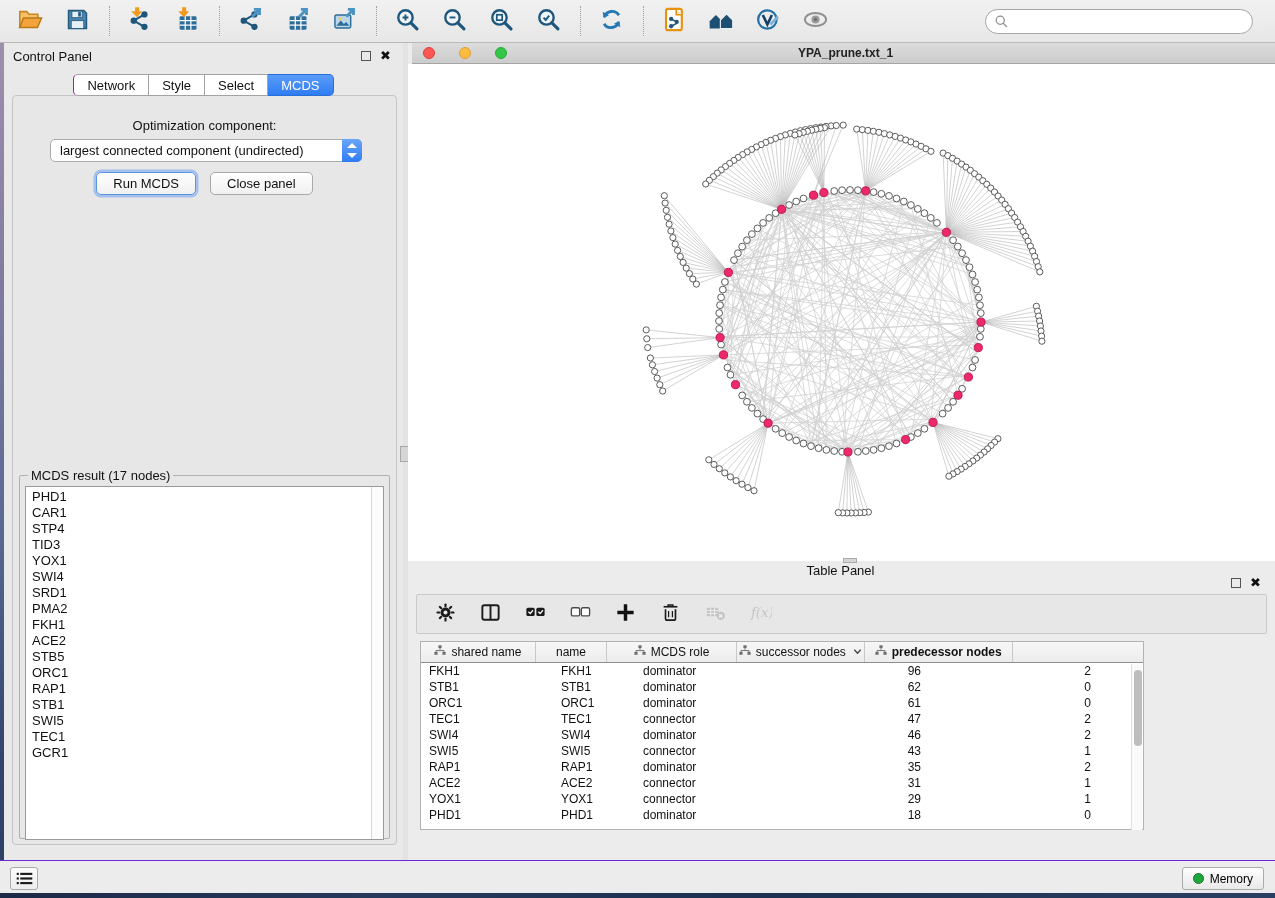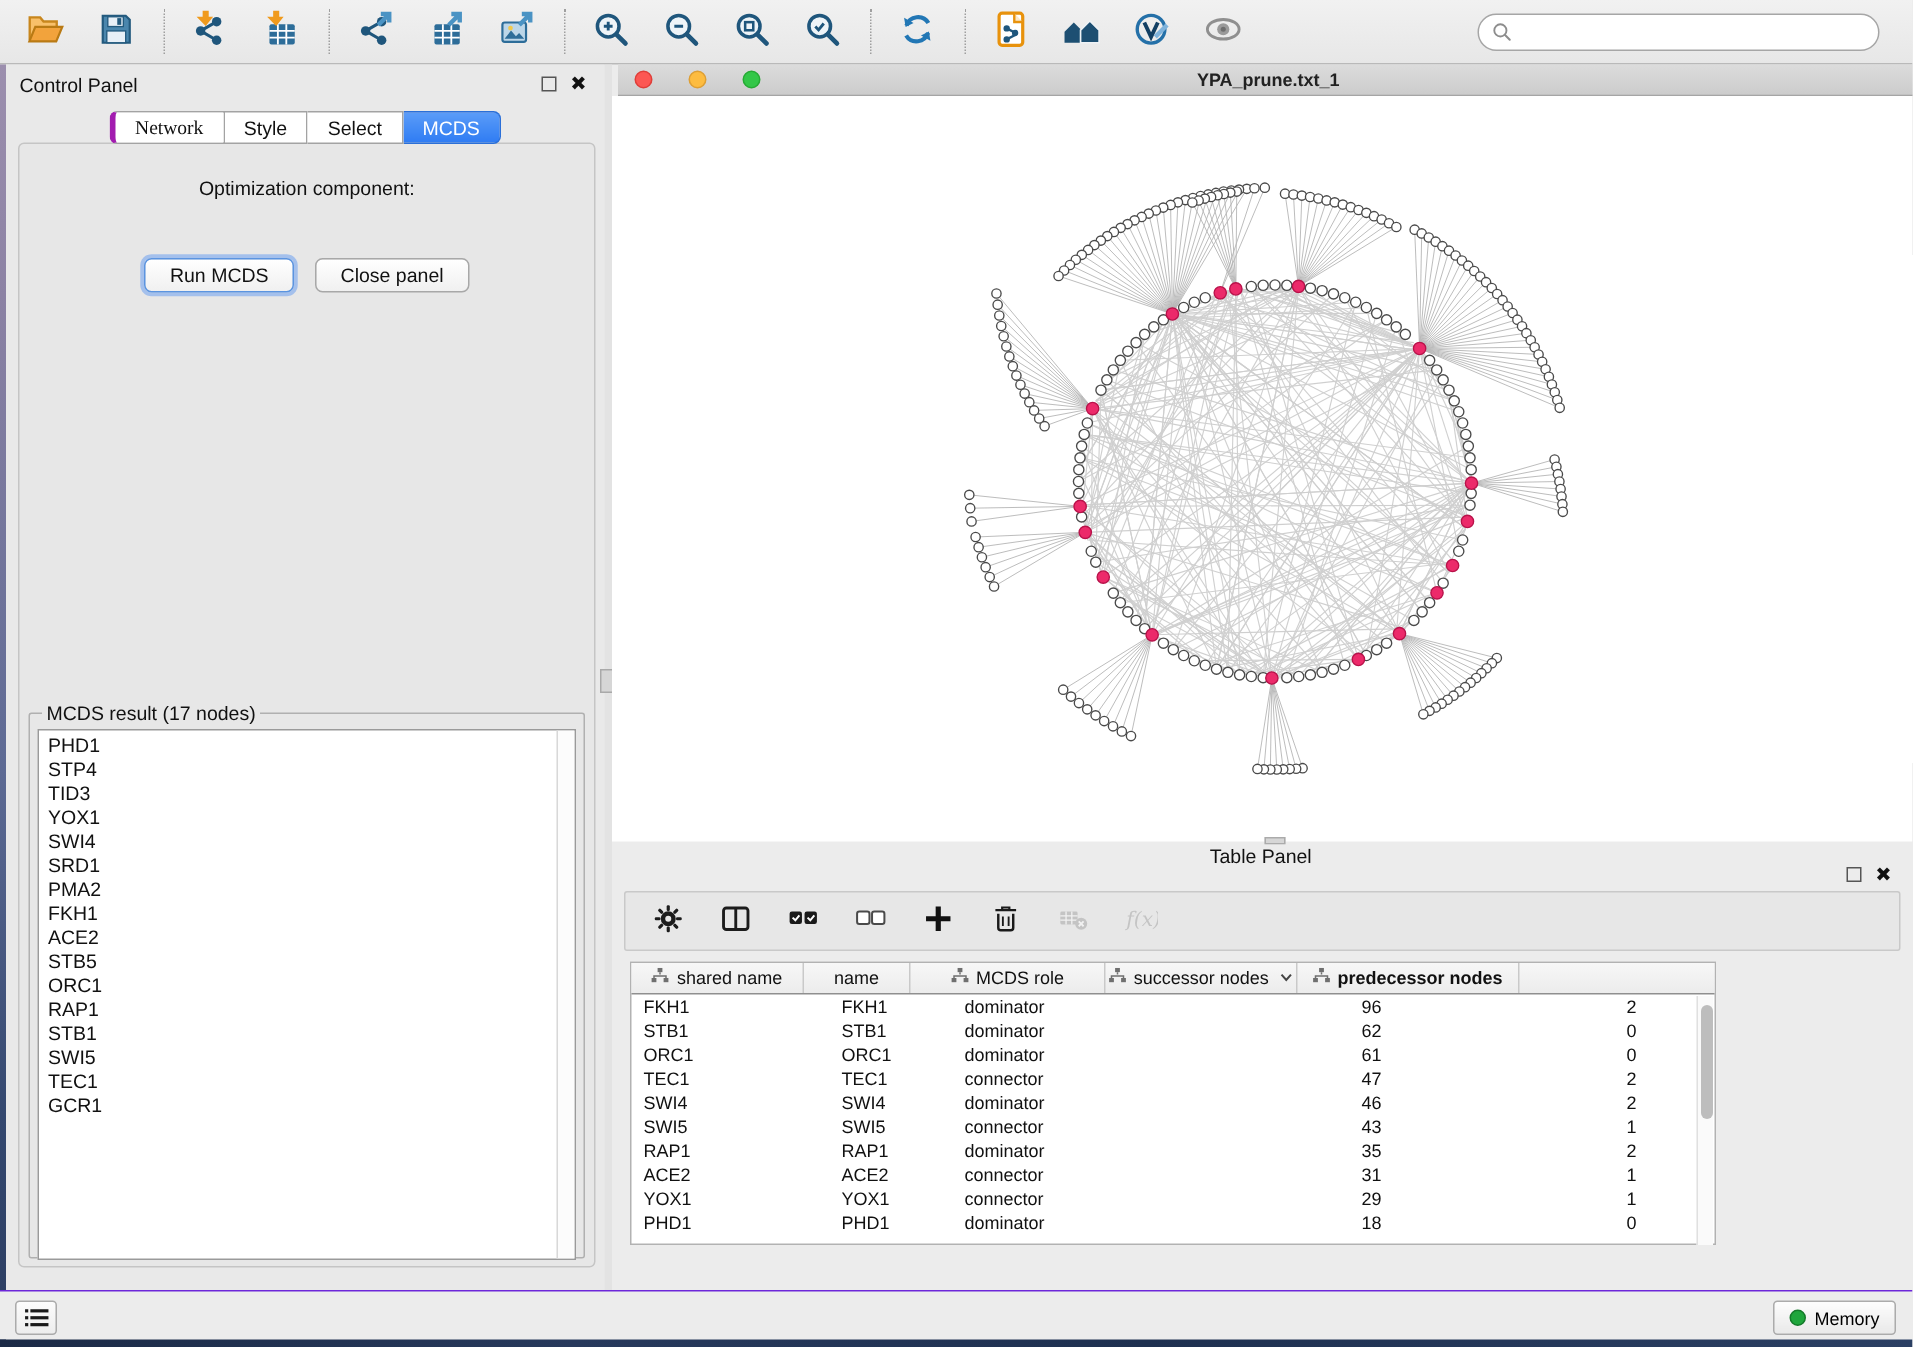--- a/index.html
+++ b/index.html
@@ -29,21 +29,21 @@
   .cpanel { position:absolute; left:4px; top:43px; width:399px; height:817px; background:#e9e9e9; }
   .panel-titlebar { height:26px; display:flex; align-items:center; padding:0 12px 0 9px; }
   .panel-title { font-size:13px; color:#111; }
   .panel-icons { margin-left:auto; display:flex; align-items:center; gap:9px; }
   .float-ico { width:10px; height:10px; border:1.4px solid #555; background:transparent; }
   .close-ico { font-size:13px; font-weight:bold; color:#111; line-height:10px; }
 
   .seg { display:flex; }
   .seg .segbtn { height:22px; background:#fff; border:1px solid #a3a3a3; border-left:none;
     font-size:13px; padding:0 13px; display:flex; align-items:center; justify-content:center; color:#111; }
-  .seg .segbtn:first-child { border-left:4px solid #a21caf; border-radius:5px 0 0 5px;font-family:Liberation Serif, serif; }
+  .seg .segbtn:first-child { border-left:1px solid #a21caf; border-radius:5px 0 0 5px; }
   .seg .segbtn:last-child { border-radius:0 5px 5px 0; }
   .seg .segbtn.active { background:linear-gradient(#5b9cf8,#2f7cf3); border-color:#2a6fd8; color:#fff; }
 
   .cp-tabs { position:absolute; left:0; top:31px; width:100%; display:flex; justify-content:center; z-index:3; }
 
   .cp-content { position:absolute; left:8px; top:52px; width:385px; height:750px;
     background:#e7e7e7; border:1px solid #c5c5c5; border-radius:4px; }
   .opt-label { position:absolute; left:0; top:22px; width:100%; text-align:center; font-size:13px; }
   .dropdown { position:absolute; left:37px; top:43px; width:312px; height:23px; background:#fff;
     border:1px solid #ababab; border-radius:5px; display:flex; align-items:center; }
@@ -273,29 +273,37 @@
     </span>
   </div>
   <div class="cp-tabs seg" id="cp-tabs">
       <div class="segbtn">Network</div>
       <div class="segbtn">Style</div>
       <div class="segbtn">Select</div>
       <div class="segbtn active">MCDS</div>
     </div>
   <div class="cp-content">
     <div class="opt-label">Optimization component:</div>
+    <div class="dropdown">
+      <span class="ddtext">largest connected component (undirected)</span>
+      <span class="stepper">
+          <i class="up"></i>
+          <i class="dn"></i>
+        </span>
+    </div>
     <div class="btnrow">
       <button class="pushbtn focusring">Run MCDS</button>
       <button class="pushbtn">Close panel</button>
     </div>
     <fieldset class="groupbox">
       <legend>MCDS result (17 nodes)</legend>
       <div class="mcds-list">
         <ul id="mcds-list-items">
             <li>PHD1</li>
+            <li>CAR1</li>
             <li>STP4</li>
             <li>TID3</li>
             <li>YOX1</li>
             <li>SWI4</li>
             <li>SRD1</li>
             <li>PMA2</li>
             <li>FKH1</li>
             <li>ACE2</li>
             <li>STB5</li>
             <li>ORC1</li>

